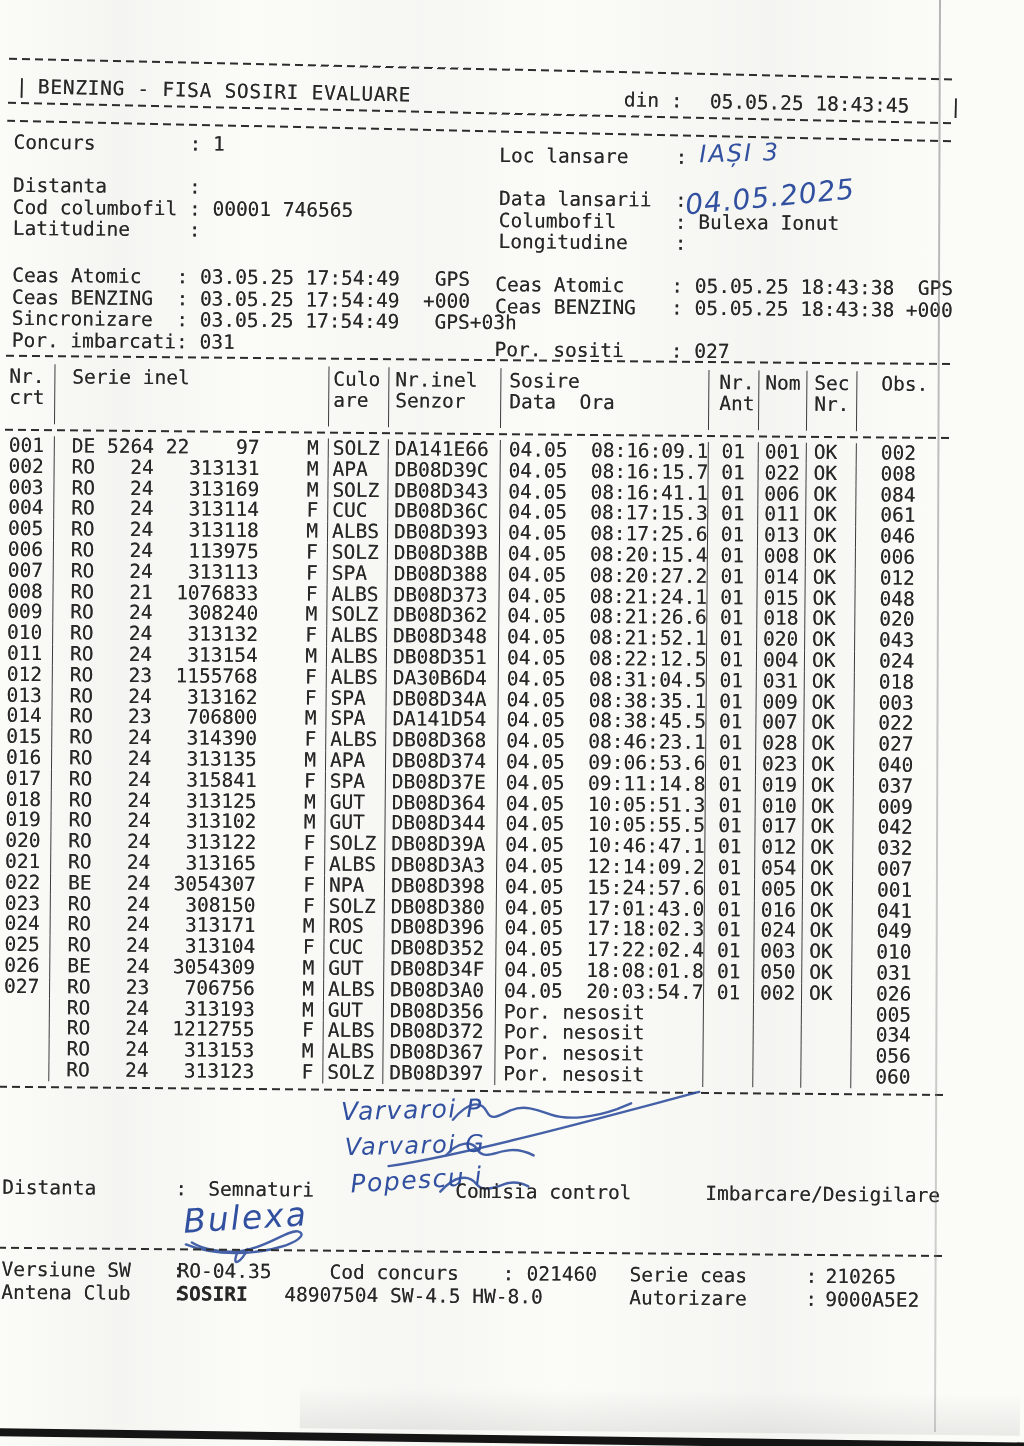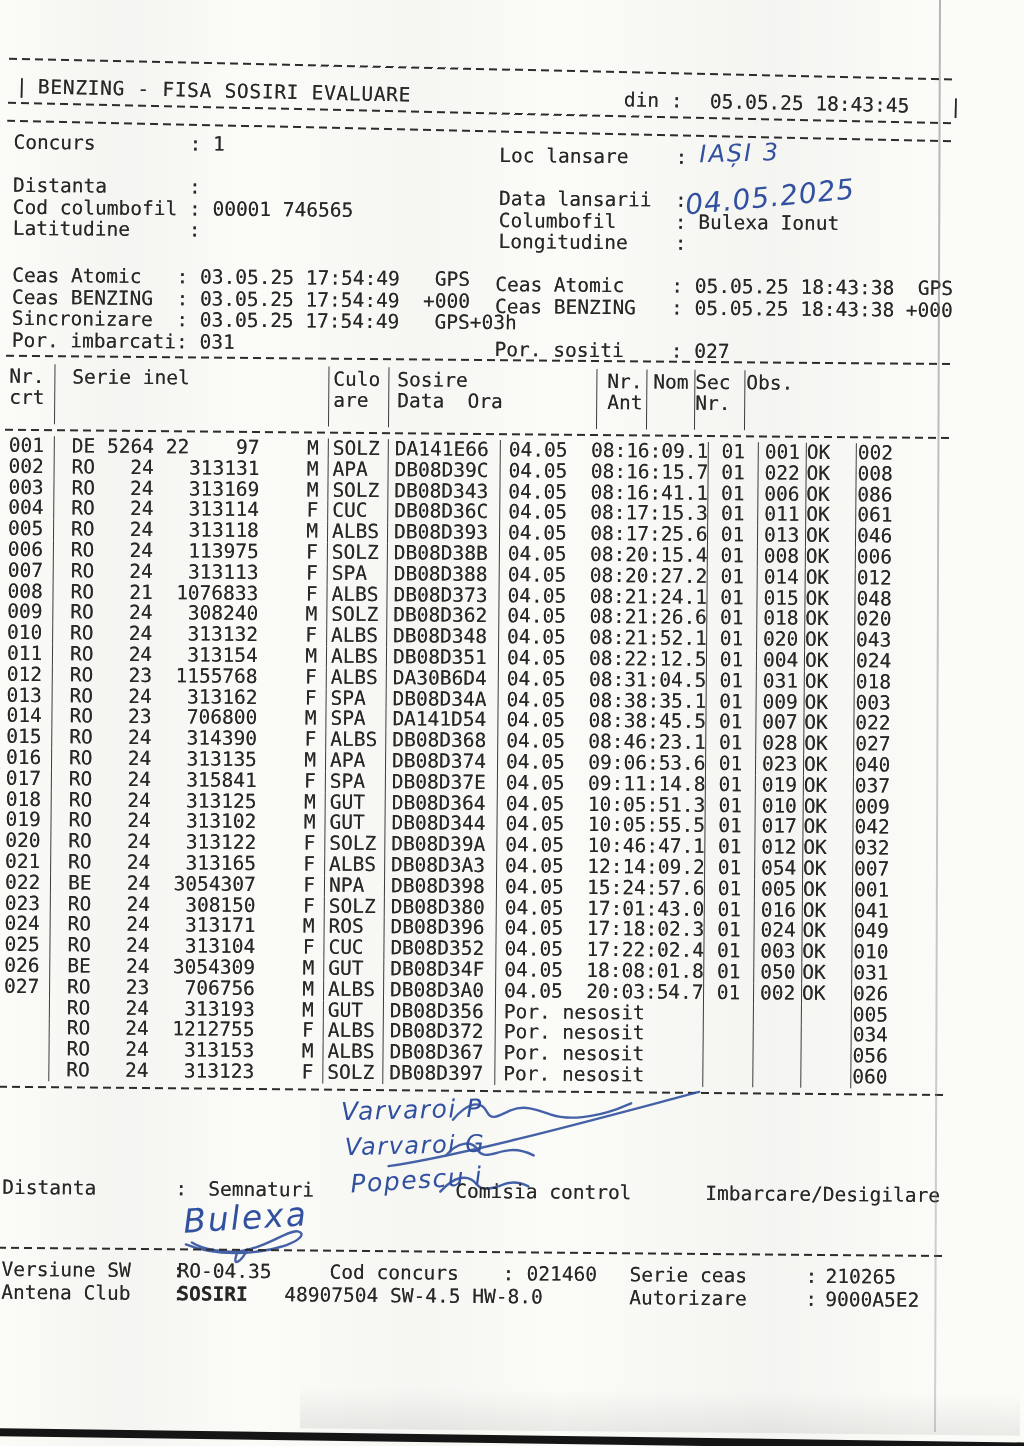--- a/index.html
+++ b/index.html
@@ -33,22 +33,22 @@
   .tc{box-sizing:border-box;white-space:pre;}
   .bR{border-right:1.6px solid #3c3c3c;}
   .c-nr{width:48px;padding-left:2px;}
   .c-serie{width:274px;position:relative;padding-left:17px;}
   .sex-txt{position:absolute;right:9px;top:0;}
   .c-culo{width:60px;padding-left:4px;}
   .c-senzor{width:112px;padding-left:6px;}
   .c-sosire{width:208px;padding-left:8px;}
   .c-ant{width:50px;text-align:center;}
   .c-nom{width:48px;padding-left:6px;}
-  .c-sec{width:50px;}
-  .c-obs{width:80px;padding-left:1px;}
+  .c-sec{width:50px;padding-left:7px;}
+  .c-obs{width:80px;padding-left:24px;}
   .t-head .c-ant{text-align:left;padding-left:10px;}
   
   .sign-row span{position:absolute;top:1176px;}
   .sx0{left:12px}.sx1{left:185px}.sx2{left:218px}.sx3{left:465px}.sx4{left:715px}
   .fr1 span{position:absolute;top:1258px;}
   .fr2 span{position:absolute;top:1281px;}
   .fx0{left:12px}.fx1{left:183px}.fx2{left:188px}.fx3{left:340px}.fx4{left:513px}.fx5{left:537px}
   .fx6{left:640px}.fx7{left:816px}.fx8{left:836px}.fxv{left:295px}
   .bold{font-weight:bold;}
   
@@ -114,20 +114,22 @@
 
     <div class="dash d4"></div>
 
     <div class="t-head">
       <pre class="tc c-nr bR">Nr.
 crt</pre>
       <pre class="tc c-serie bR">Serie inel
 </pre>
       <pre class="tc c-culo bR">Culo
 are</pre>
+      <pre class="tc c-senzor bR">Nr.inel
+Senzor</pre>
       <pre class="tc c-sosire bR">Sosire
 Data  Ora</pre>
       <pre class="tc c-ant bR">Nr.
 Ant</pre>
       <pre class="tc c-nom bR">Nom
 </pre>
       <pre class="tc c-sec bR">Sec
 Nr.</pre>
       <pre class="tc c-obs">Obs.
 </pre>
@@ -160,21 +162,21 @@
         </div>
         <div class="t-row">
           <div class="tc c-nr bR">003</div>
           <div class="tc c-serie bR"><span class="serie-txt">RO   24   313169</span><span class="sex-txt">M</span></div>
           <div class="tc c-culo bR">SOLZ</div>
           <div class="tc c-senzor bR">DB08D343</div>
           <div class="tc c-sosire bR">04.05  08:16:41.1</div>
           <div class="tc c-ant bR">01</div>
           <div class="tc c-nom bR">006</div>
           <div class="tc c-sec bR">OK</div>
-          <div class="tc c-obs">086</div>
+          <div class="tc c-obs">084</div>
         </div>
         <div class="t-row">
           <div class="tc c-nr bR">004</div>
           <div class="tc c-serie bR"><span class="serie-txt">RO   24   313114</span><span class="sex-txt">F</span></div>
           <div class="tc c-culo bR">CUC</div>
           <div class="tc c-senzor bR">DB08D36C</div>
           <div class="tc c-sosire bR">04.05  08:17:15.3</div>
           <div class="tc c-ant bR">01</div>
           <div class="tc c-nom bR">011</div>
           <div class="tc c-sec bR">OK</div>

